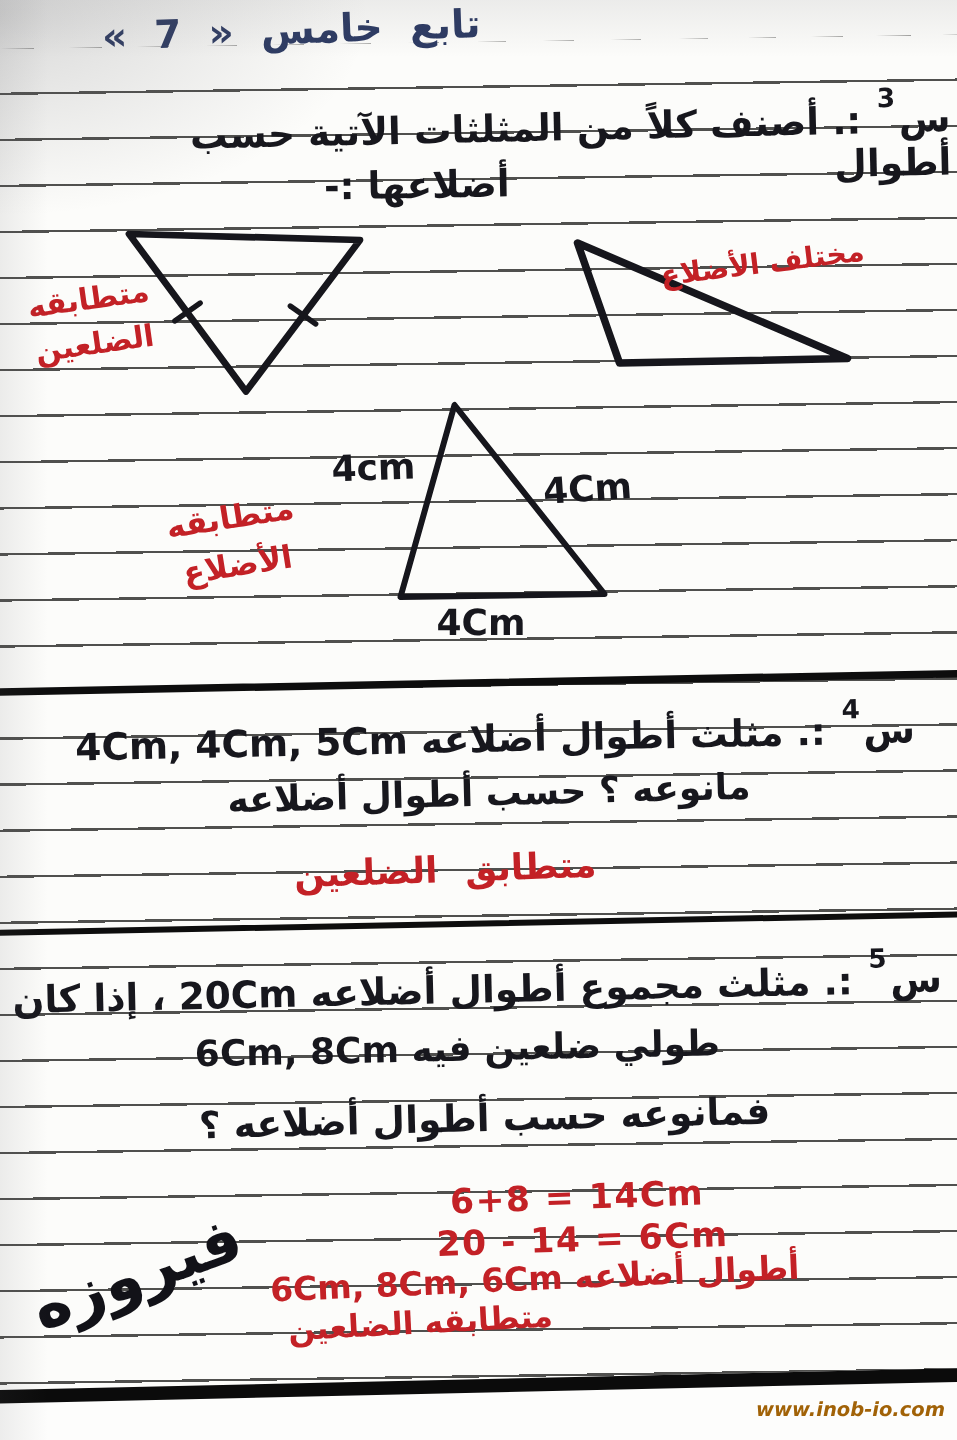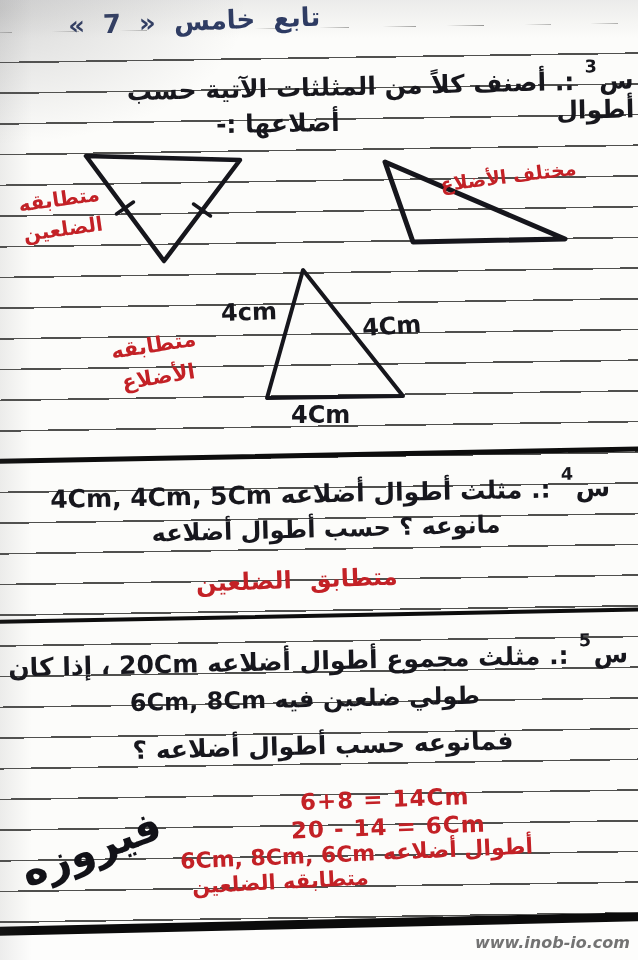--- a/index.html
+++ b/index.html
@@ -59,21 +59,21 @@
   .w2{ left:291px; top:814px; font-size:23px; letter-spacing:1px; transform:rotate(-2deg); }
   .w3{ left:180px; top:841px; font-size:22px; transform:rotate(-2.5deg); }
   .w4{ left:192px; top:870px; font-size:21px; transform:rotate(-3deg); }
 
   .sig{ left:18px; top:824px; font-size:42px; transform:rotate(-20deg); color:#121218; }
 
   .pagebottom{ position:absolute; left:-12px; top:927px; width:704px; height:70px;
                background:#fdfdfc; border-top:9px solid #0b0b0b;
                transform:rotate(-1.3deg); transform-origin:left top; }
   .watermark{ position:absolute; right:8px; top:933px; z-index:10;
-              font-size:16px; font-weight:bold; font-style:italic; color:#737373; }
+              font-size:13px; font-weight:bold; font-style:italic; color:#a16207; }
 </style>
 </head>
 <body>
 
 <div class="page">
 
   <div class="ruled"></div>
 
   <div class="hand blue header" dir="rtl">تابع خامس « 7 »</div>
 

